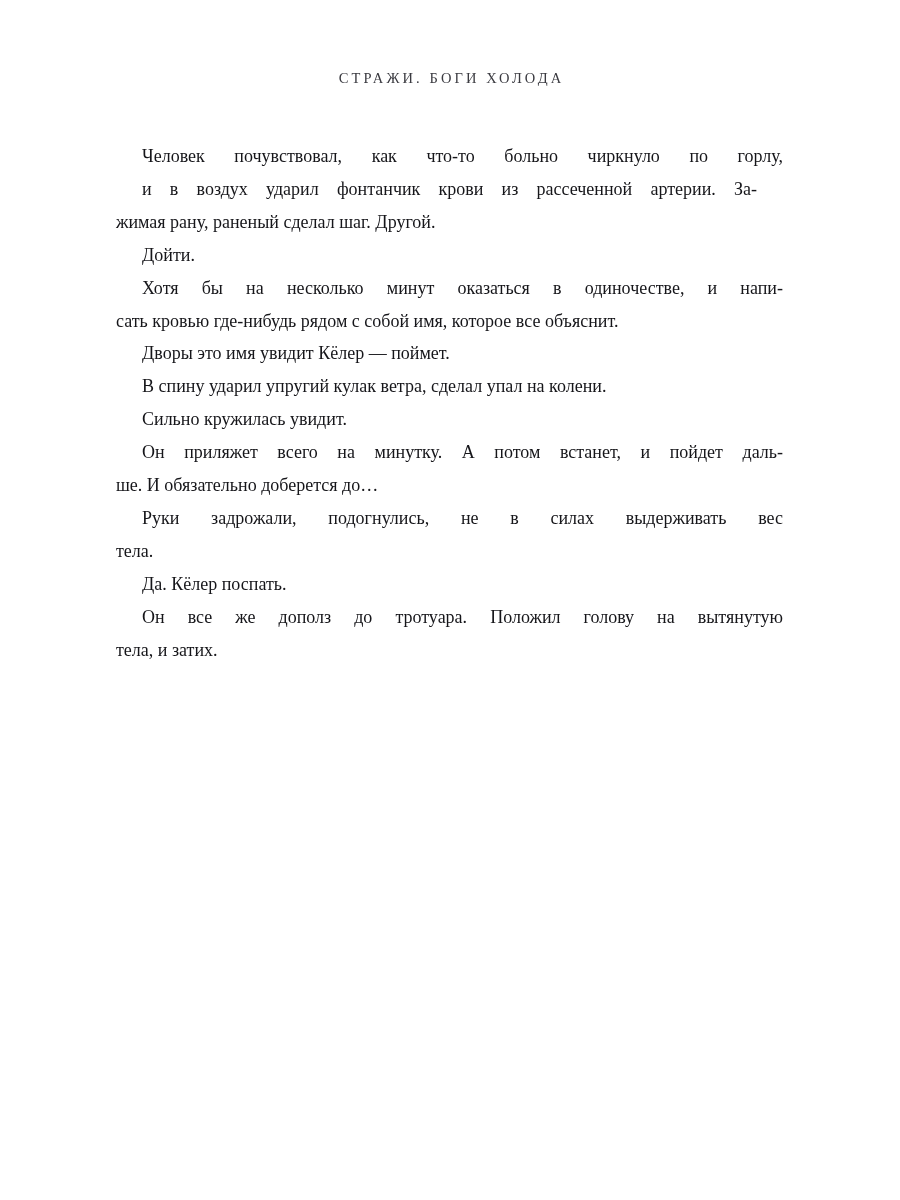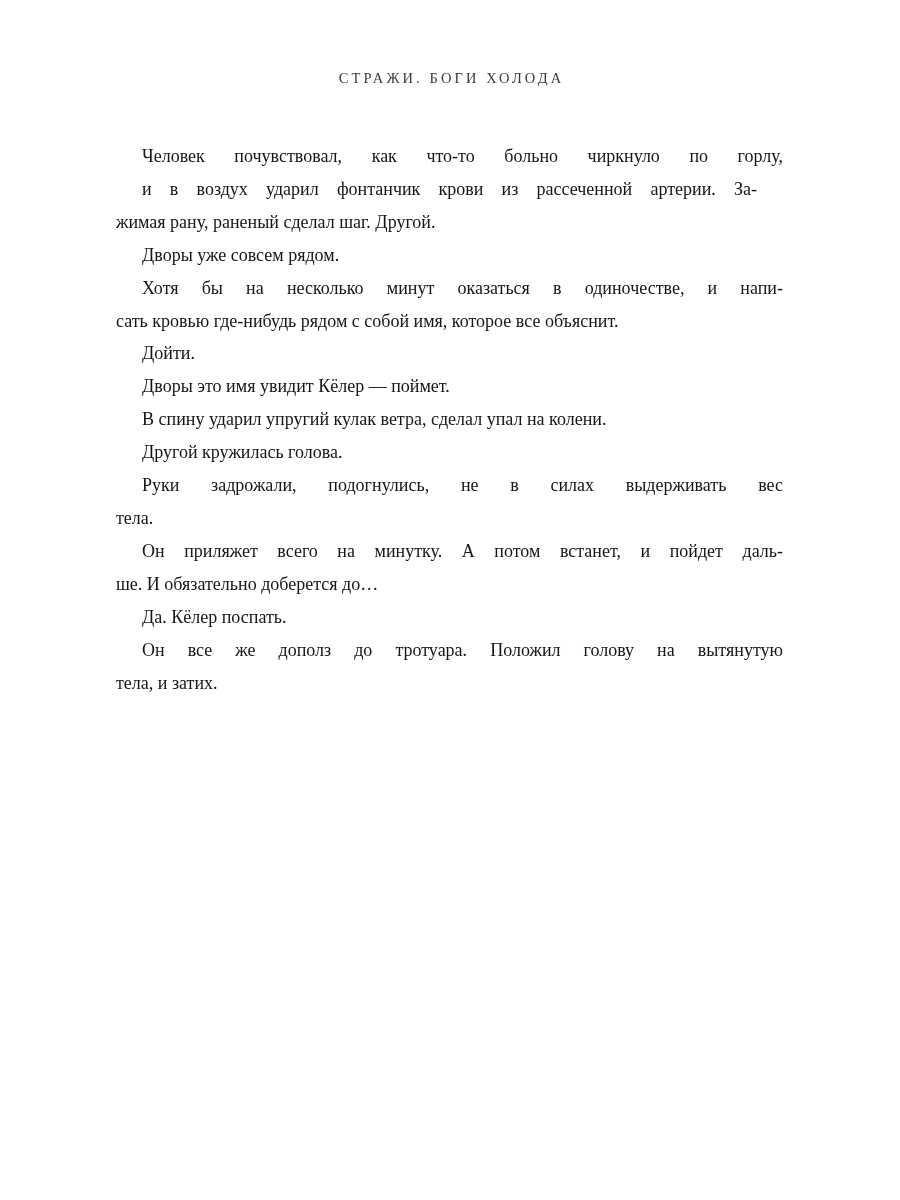--- a/index.html
+++ b/index.html
@@ -64,35 +64,34 @@
 <body style="background: rgb(255, 255, 255);">
 
 <div class="page" style="width: 900px; height: 1200px; background: rgb(255, 255, 255); text-decoration: underline;">
 
   <div class="running-head" style="color: rgb(58, 58, 64);">СТРАЖИ. БОГИ ХОЛОДА</div>
 
   <div class="text-block" style="color: rgb(22, 22, 26);">
 
     <p class="para" style="text-align: justify; text-align-last: left;"><span><span style="display: inline-block; width: 100%; text-align: justify; text-align-last: justify; text-indent: 0px;">Человек почувствовал, как что-то больно чиркнуло по горлу,</span><br><span style="display: inline-block; width: 100%; text-align: justify; text-align-last: justify;">и в воздух ударил фонтанчик крови из рассеченной артерии. За-</span><br><span>жимая рану, раненый сделал шаг. Другой.</span></span></p>
 
-    <p class="para"><span>Дворы уже совсем рядом.</span></p>
+
+    <p class="para"><span>Дойти.</span></p>
 
     <p class="para" style="text-align: justify; text-align-last: left;"><span><span style="display: inline-block; width: 100%; text-align: justify; text-align-last: justify; text-indent: 0px;">Хотя бы на несколько минут оказаться в одиночестве, и напи-</span><br><span>сать кровью где-нибудь рядом с собой имя, которое все объяснит.</span></span></p>
-
-    <p class="para"><span>Дойти.</span></p>
 
     <p class="para"><span>Дворы это имя увидит Кёлер — поймет.</span></p>
 
     <p class="para"><span>В спину ударил упругий кулак ветра, сделал упал на колени.</span></p>
 
-    <p class="para"><span>Другой кружилась голова.</span></p>
+    <p class="para"><span>Сильно кружилась увидит.</span></p>
+
+    <p class="para" style="text-align: justify; text-align-last: left;"><span><span style="display: inline-block; width: 100%; text-align: justify; text-align-last: justify; text-indent: 0px;">Он приляжет всего на минутку. А потом встанет, и пойдет даль-</span><br><span>ше. И обязательно доберется до…</span></span></p>
 
     <p class="para" style="text-align: justify; text-align-last: left;"><span><span style="display: inline-block; width: 100%; text-align: justify; text-align-last: justify; text-indent: 0px;">Руки задрожали, подогнулись, не в силах выдерживать вес</span><br><span>тела.</span></span></p>
-
-    <p class="para" style="text-align: justify; text-align-last: left;"><span><span style="display: inline-block; width: 100%; text-align: justify; text-align-last: justify; text-indent: 0px;">Он приляжет всего на минутку. А потом встанет, и пойдет даль-</span><br><span>ше. И обязательно доберется до…</span></span></p>
 
     <p class="para"><span>Да. Кёлер поспать.</span></p>
 
     <p class="para" style="text-align: justify; text-align-last: left;"><span><span style="display: inline-block; width: 100%; text-align: justify; text-align-last: justify; text-indent: 0px;">Он все же дополз до тротуара. Положил голову на вытянутую</span><br><span>тела, и затих.</span></span></p>
 
   </div>
 
 </div>
 
 </body></html>

